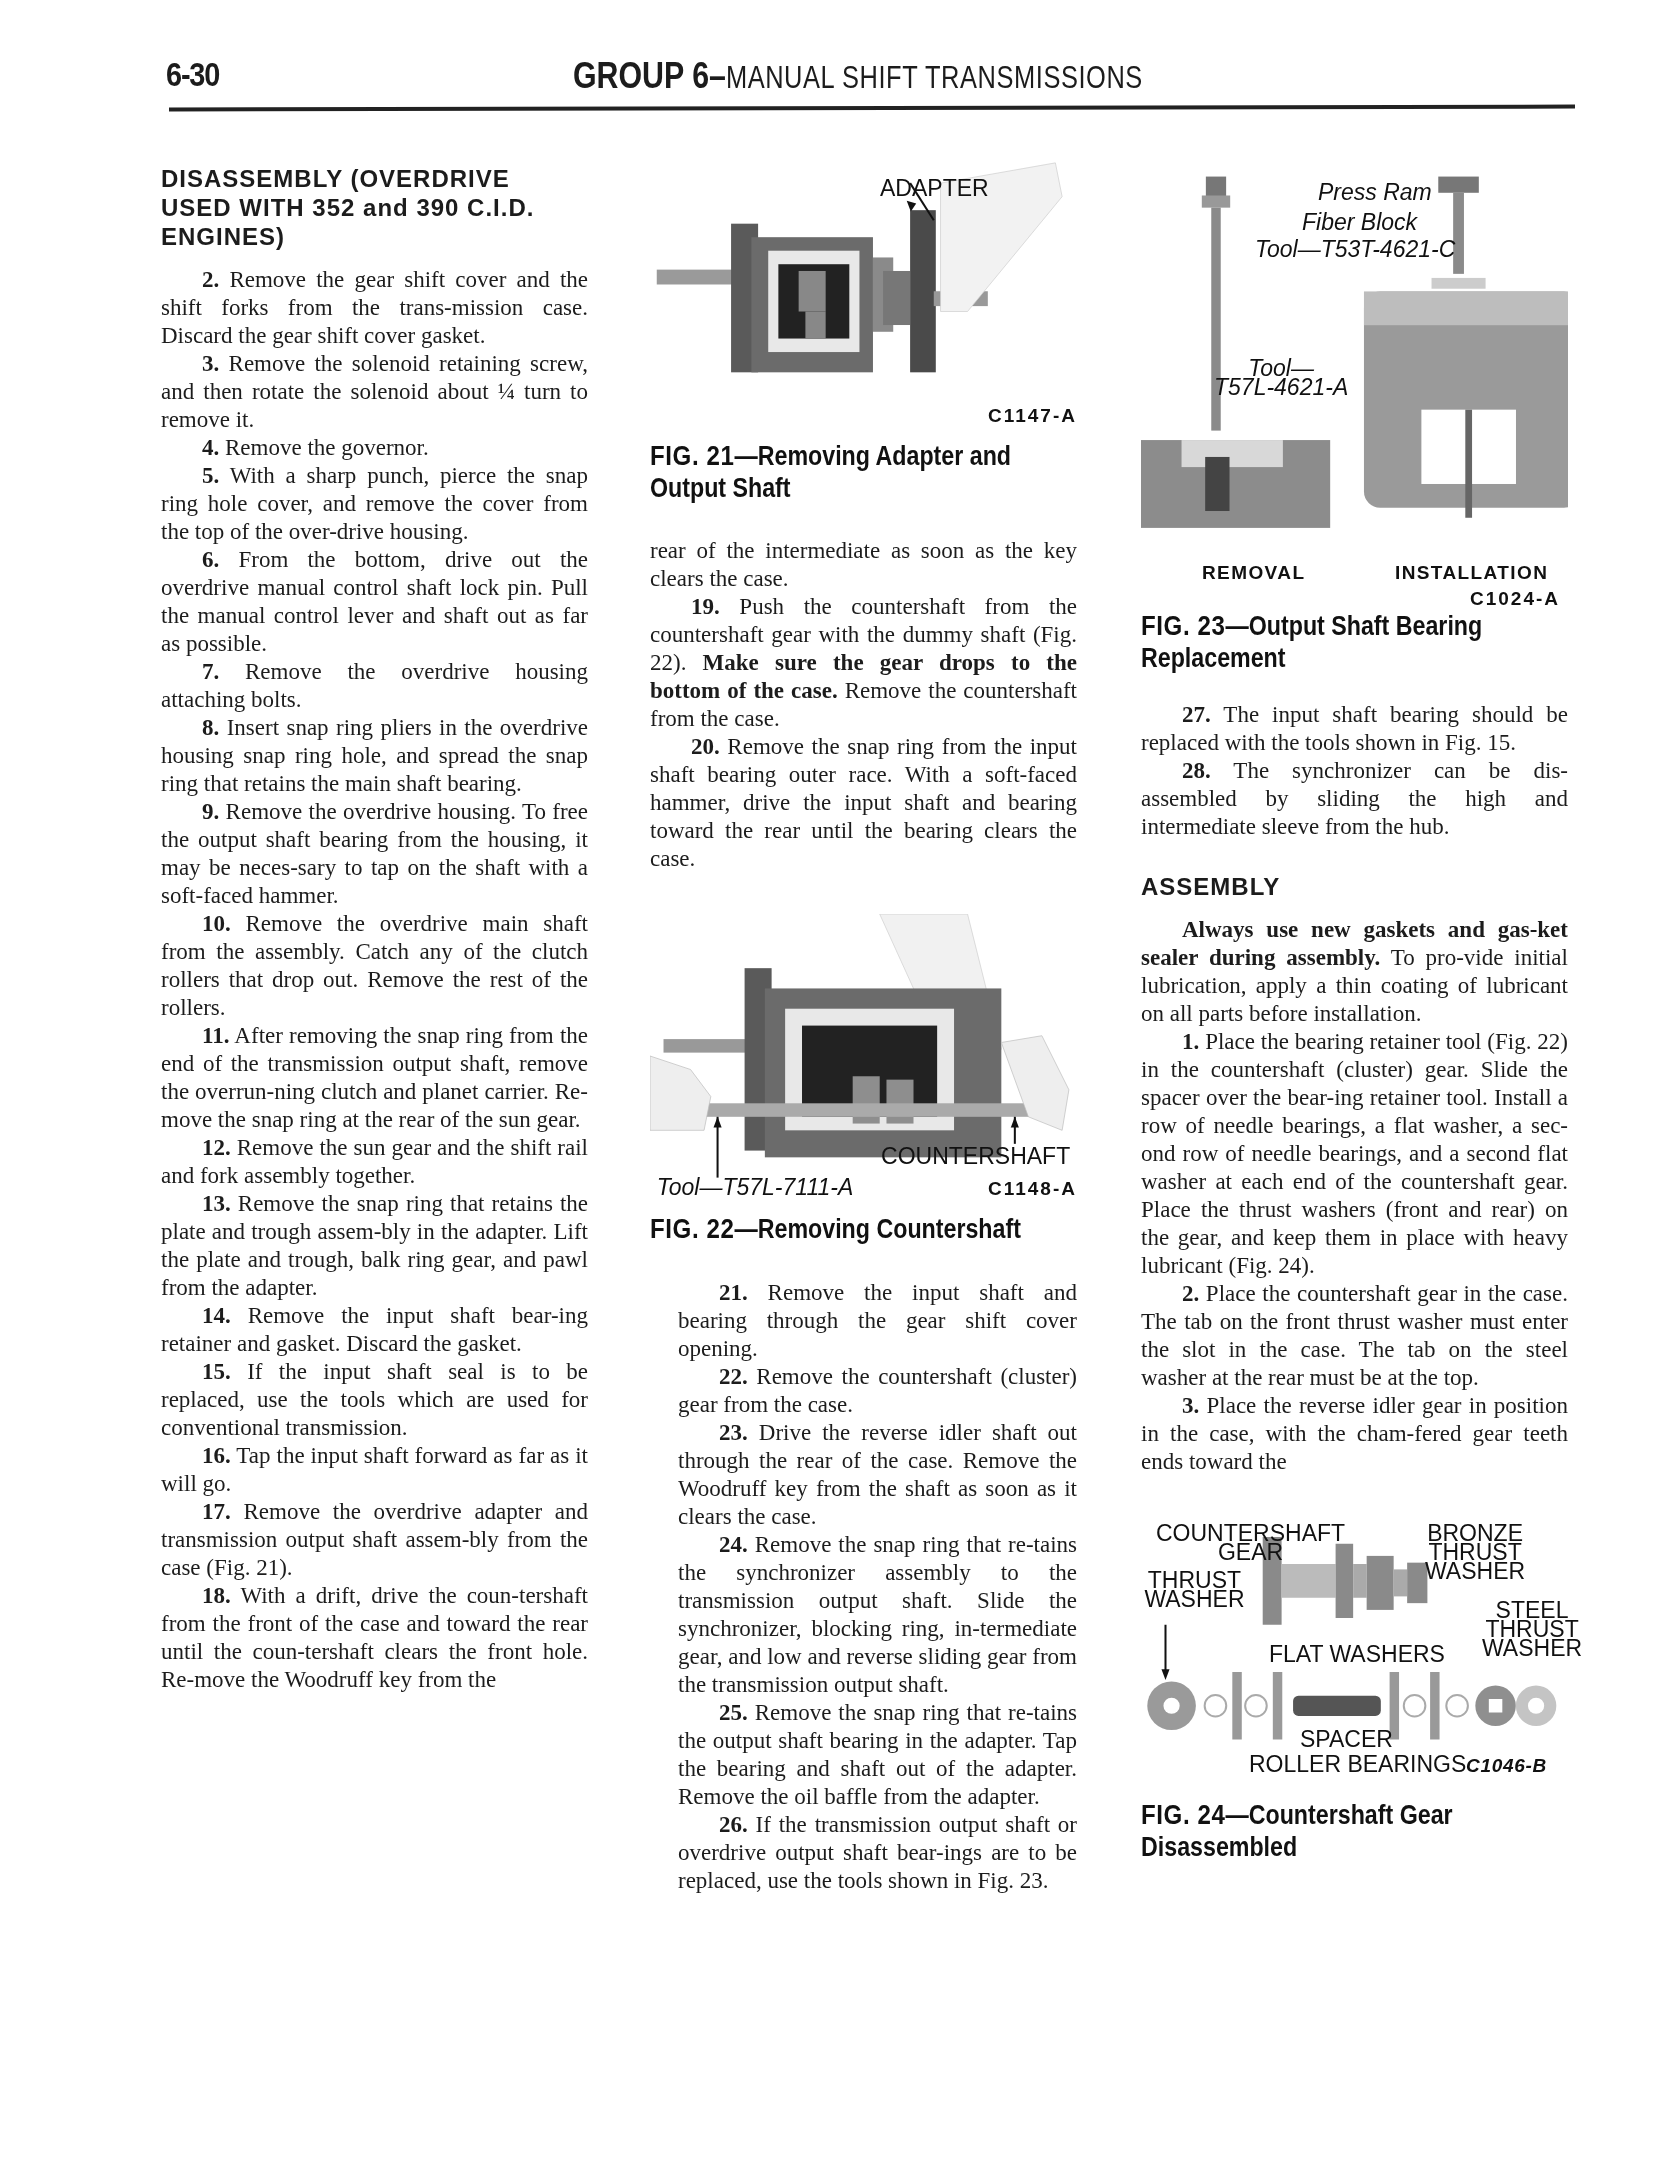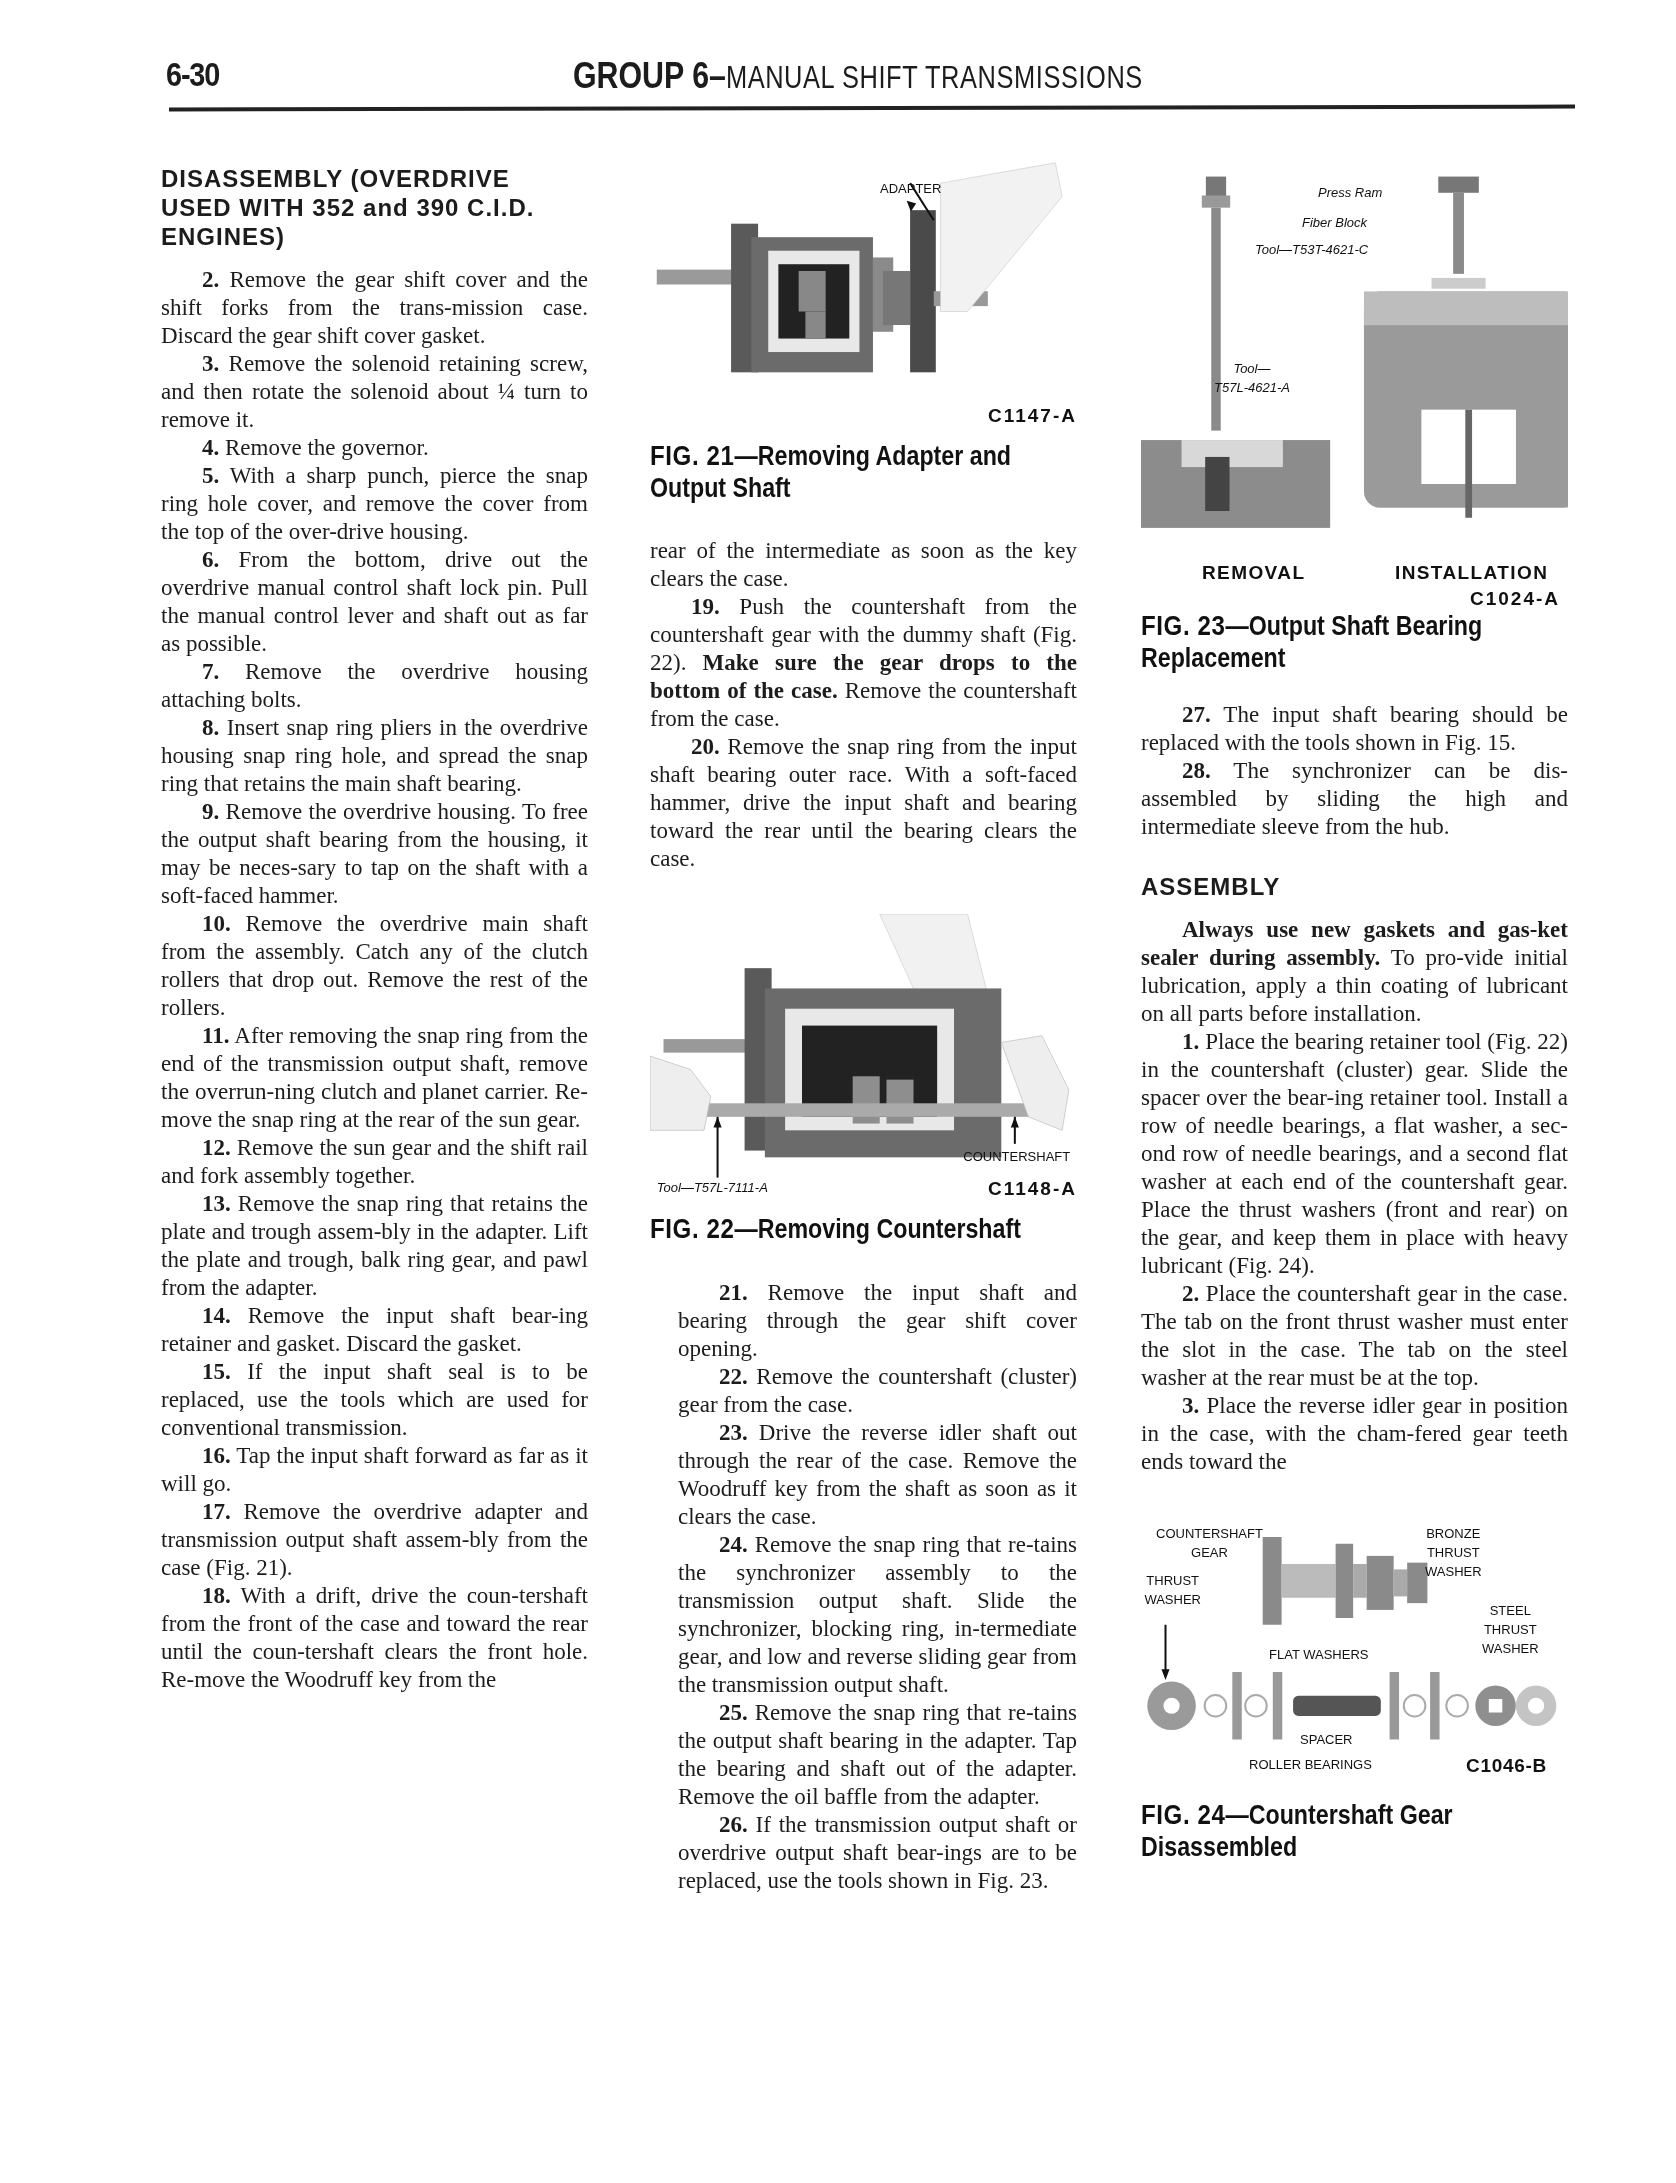--- a/index.html
+++ b/index.html
@@ -38,21 +38,21 @@
     text-indent: 41px; hyphens: manual;
   }
   p.step .num { font-weight: bold; }
   p.step .em { font-weight: bold; }
   p.cont { text-indent: 0; }
 
   .figure { position: relative; }
   .photo { position: relative; background: #fff; }
   .callout {
     position: absolute; font-family: "Liberation Sans", "DejaVu Sans", sans-serif;
-    font-size: 13px; line-height: 19px; color: #111; white-space: nowrap; text-align: center;
+    font-size: 23px; line-height: 19px; color: #111; white-space: nowrap; text-align: center;
   }
   .callout.it { font-style: italic; }
   .callout.bold { font-weight: bold; letter-spacing: 1.4px; font-size: 19px; }
   .fig-code {
     font-family: "Liberation Sans", "DejaVu Sans", sans-serif;
     font-weight: bold; font-size: 19px; letter-spacing: 2px; color: #111;
   }
   .fig-caption {
     font-family: "Liberation Sans", "DejaVu Sans", sans-serif;
     font-weight: bold; font-size: 27px; line-height: 32px; color: #111;
@@ -257,18 +257,18 @@
         <div>WASHER</div>
       </div>
       <div class="callout" style="left:341px; top:91px;">
         <div>STEEL</div>
         <div>THRUST</div>
         <div>WASHER</div>
       </div>
       <div class="callout" style="left:128px; top:135px;">FLAT WASHERS</div>
       <div class="callout" style="left:159px; top:220px;">SPACER</div>
       <div class="callout" style="left:108px; top:245px;">ROLLER BEARINGS</div>
-      <div class="fig-code" style="position:absolute; left:325px; top:245px; letter-spacing:0.7px;">C1046-B</div>
+      <div class="fig-code" style="position:absolute; left:325px; top:245px; letter-spacing:0.7px;font-style:italic;">C1046-B</div>
     </div>
     <div class="fig-caption" style="margin-top:19px;"><span class="lead">FIG. 24</span><span>—Countershaft Gear Disassembled</span></div>
   </div>
 </div>
 
 
 </body></html>

